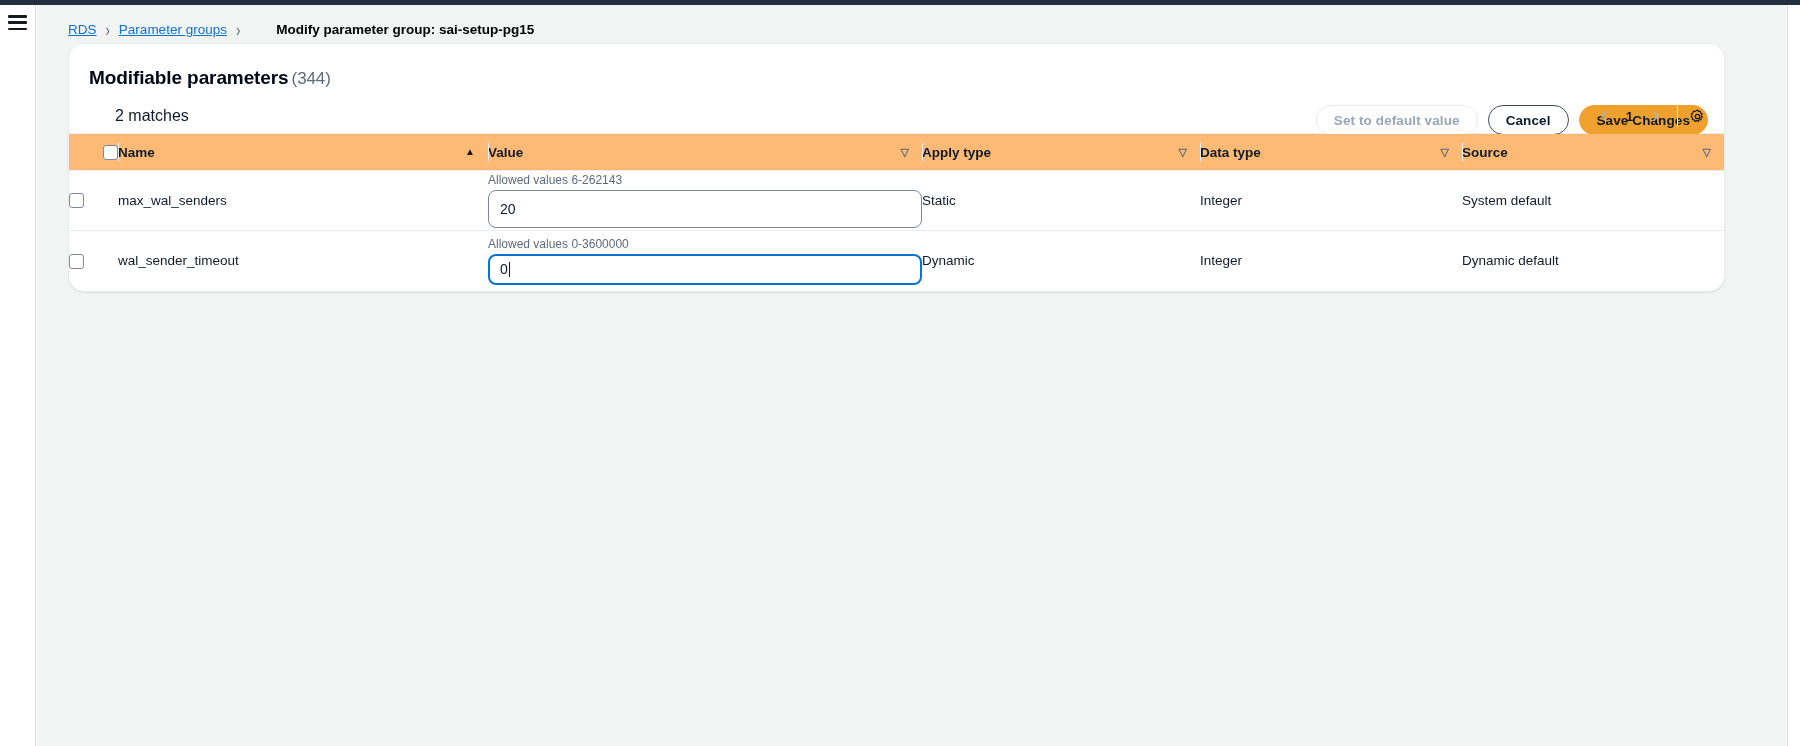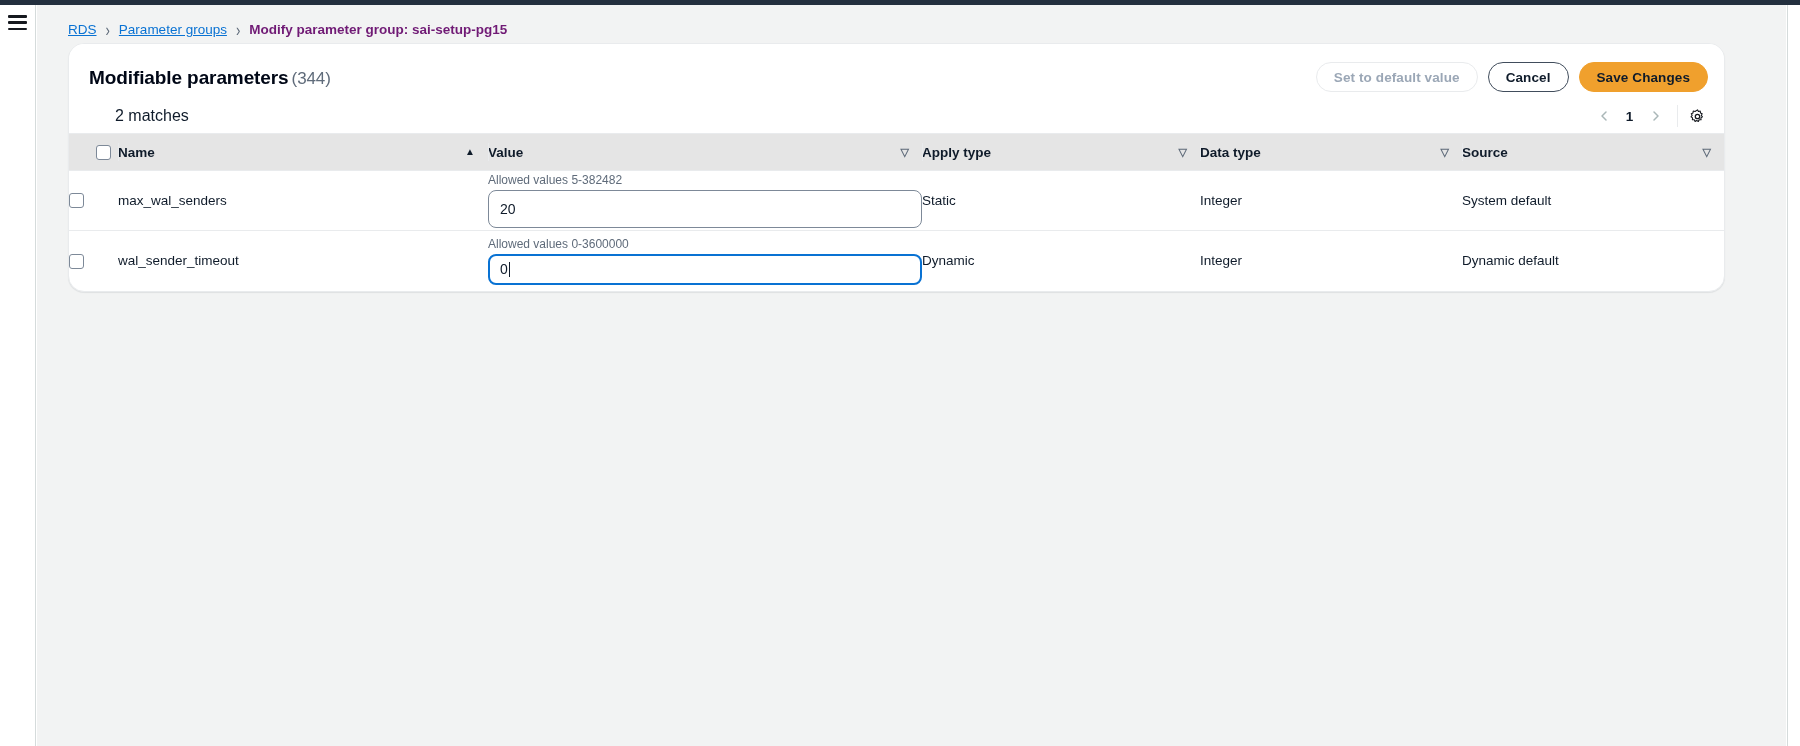--- a/index.html
+++ b/index.html
@@ -62,23 +62,24 @@
     font-size: 13.5px;
     height: 20px;
   }
   .bc-link {
     color: #0972d3;
     text-decoration: underline;
     cursor: pointer;
     white-space: nowrap;
   }
   .bc-current {
-    color: #701a75;
+    color: #000000;
     font-weight: 700;
     white-space: nowrap;
+    margin-left: 27px;
   }
   .bc-sep {
     margin: 0 9px;
     color: #5f6b7a;
     font-size: 13px;
     display: inline-block;
     transform: scaleY(1.35);
   }
   
   .card {
@@ -118,20 +119,21 @@
   .btn {
     height: 30px;
     padding: 0 17px;
     border-radius: 18px;
     font-size: 13.5px;
     font-weight: 700;
     display: inline-flex; align-items: center; justify-content: center;
     cursor: pointer;
     white-space: nowrap;
     letter-spacing: 0.1px;
+    margin-top: 43px;
   }
   .btn-disabled {
     background: #ffffff;
     border: 1px solid #e9ebed;
     color: #9ba7b6;
     cursor: default;
   }
   .btn-normal {
     background: #ffffff;
     border: 1px solid #414d5c;
@@ -216,28 +218,28 @@
     cursor: pointer;
     color: #414d5c;
   }
   
   table.params {
     width: 100%;
     border-collapse: collapse;
     table-layout: fixed;
   }
   table.params thead th {
-    background: #e5e5e5;
+    background: #fdba74;
     border-top: 1px solid #e9ebed;
     border-bottom: 1px solid #e9ebed;
     height: 36px;
     font-size: 13.5px;
     font-weight: 700;
     color: #0f1b2a;
-    text-align: center;
+    text-align: right;
     padding: 0;
     vertical-align: middle;
     position: relative;
   }
   th.col-check { width: 49px; padding-left: 20px !important; }
   th.col-name  { width: 370px; }
   th.col-value { width: 434px; }
   th.col-apply { width: 278px; }
   th.col-dtype { width: 262px; margin-left: 20px; }
   th.col-source{ width: 262px; }
@@ -427,21 +429,21 @@
         <tbody>
 
           <tr>
             <td class="cell-check">
               <span class="cb"></span>
             </td>
             <td class="cell-pad">
               <span class="param-name">max_wal_senders</span>
             </td>
             <td class="value-cell">
-              <div class="allowed">Allowed values 5-382482</div>
+              <div class="allowed">Allowed values 6-262143</div>
               <div class="val-input">
                 <span>20</span>
               </div>
             </td>
             <td class="cell-pad">
               <span class="cell-text">Static</span>
             </td>
             <td class="cell-pad">
               <span class="cell-text">Integer</span>
             </td>

